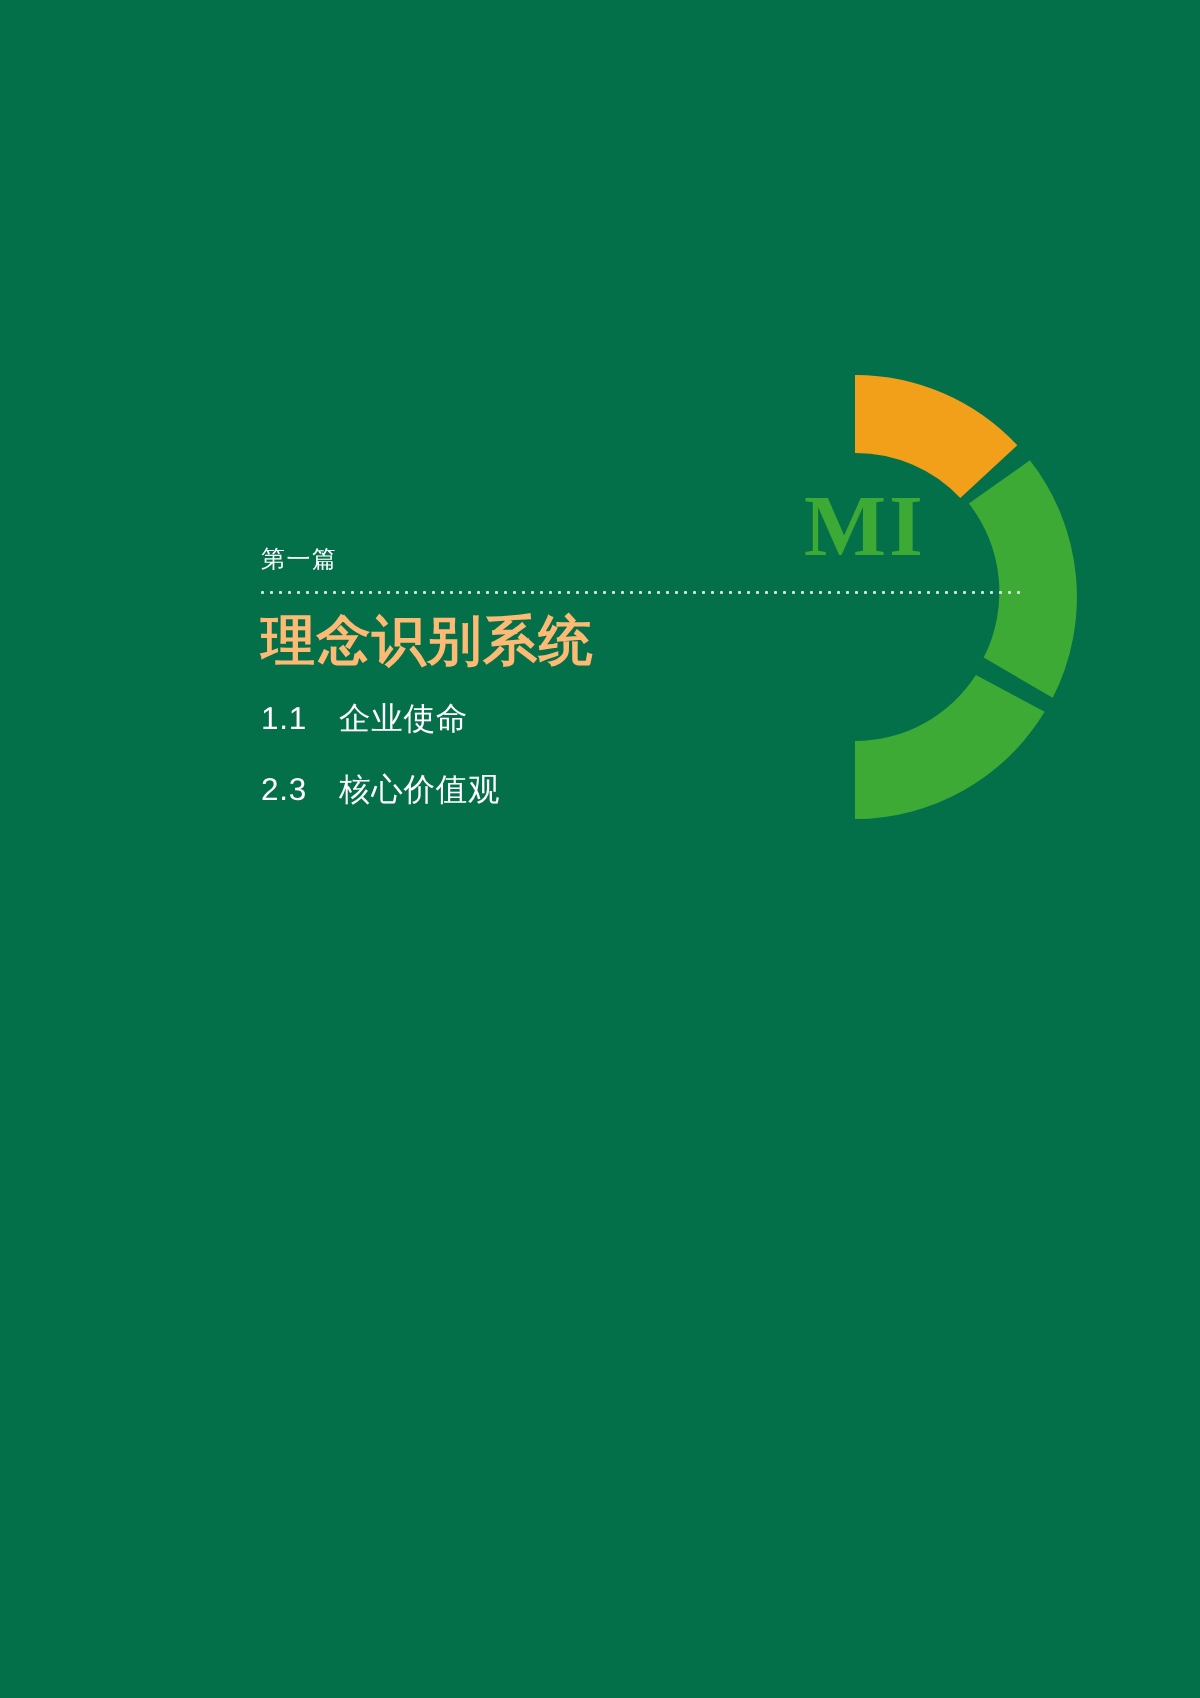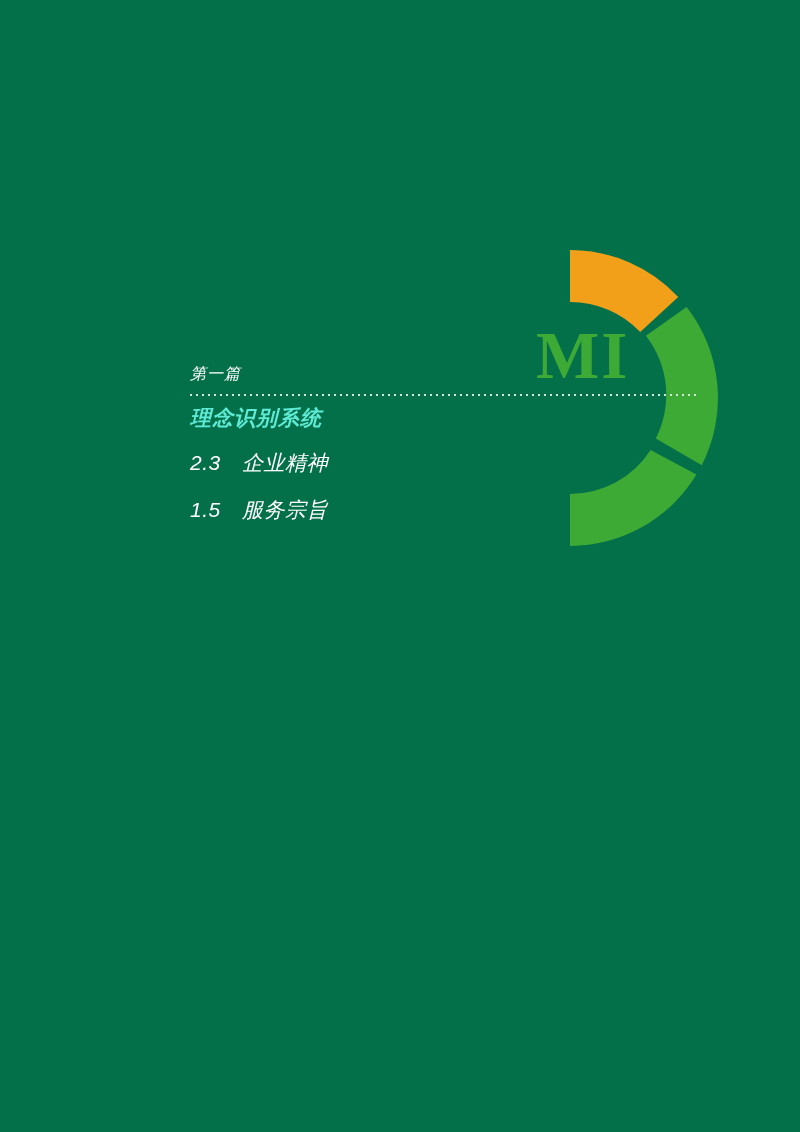--- a/index.html
+++ b/index.html
@@ -27,35 +27,34 @@
     pointer-events: none;
   }
 
   
   #watermark-mi {
     position: absolute;
     left: 536px;
     top: 322px;
     width: 180px;
     font-family: "Liberation Serif", "DejaVu Serif", serif;
-    font-size: 67px;
+    font-size: 58px;
     font-weight: 700;
     line-height: 1;
     letter-spacing: 2px;
     color: #3DAA35;
     user-select: none;
   }
 
   
   #text-block {
     position: absolute;
-    left: 188px;
+    left: 172px;
     top: 366px;
     width: 520px;
-    font-style: italic;
   }
 
   #section-kicker {
     font-size: 16px;
     line-height: 1;
     color: #ffffff;
     letter-spacing: 1px;
     margin: 0 0 12px 2px;
     font-weight: 400;
   }
@@ -64,24 +63,24 @@
     height: 2px;
     width: 512px;
     margin: 0 0 10px 0;
     background-image: radial-gradient(circle, #cfe6d8 0.9px, rgba(0,0,0,0) 1.1px);
     background-size: 6px 2px;
     background-repeat: repeat-x;
     background-position: left center;
   }
 
   #section-title {
-    font-size: 21px;
+    font-size: 36px;
     font-weight: 700;
     line-height: 1.15;
-    color: #5eead4;
+    color: #fdba74;
     letter-spacing: 1px;
     margin: 0 0 22px 2px;
   }
 
   #toc-list {
     list-style: none;
     margin: 0;
     padding: 0;
   }
 
@@ -133,28 +132,28 @@
   <div id="text-block">
 
     <div id="section-kicker">第一篇</div>
 
     <div id="divider-dotted"></div>
 
     <h1 id="section-title">理念识别系统</h1>
 
     <ul id="toc-list">
 
+      <li class="toc-item">
+        <span class="toc-num">1.1</span>
+        <span class="toc-label">企业使命</span>
+      </li>
 
 
       <li class="toc-item">
         <span class="toc-num">2.3</span>
-        <span class="toc-label">企业精神</span>
+        <span class="toc-label">核心价值观</span>
       </li>
 
 
-      <li class="toc-item">
-        <span class="toc-num">1.5</span>
-        <span class="toc-label">服务宗旨</span>
-      </li>
 
     </ul>
   </div>
 </div>
 
 </body></html>

